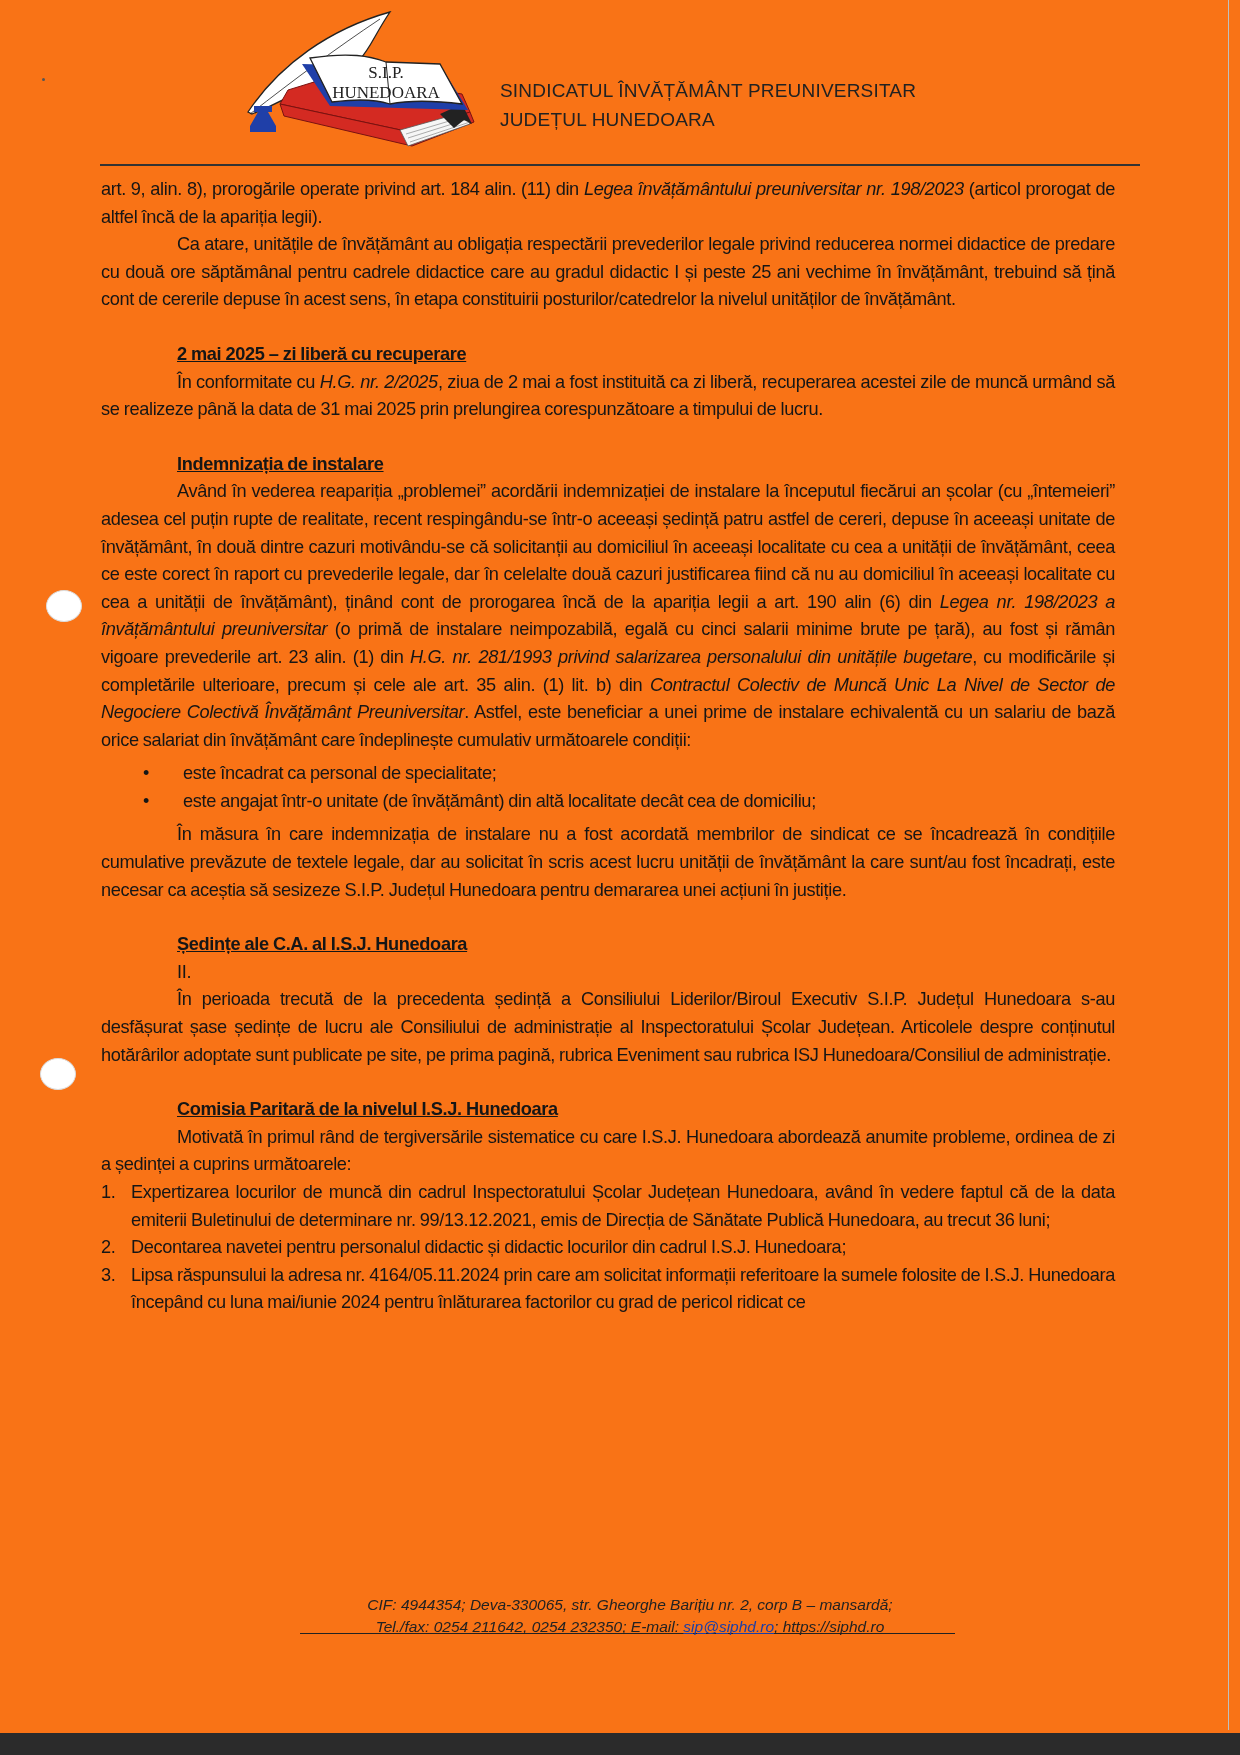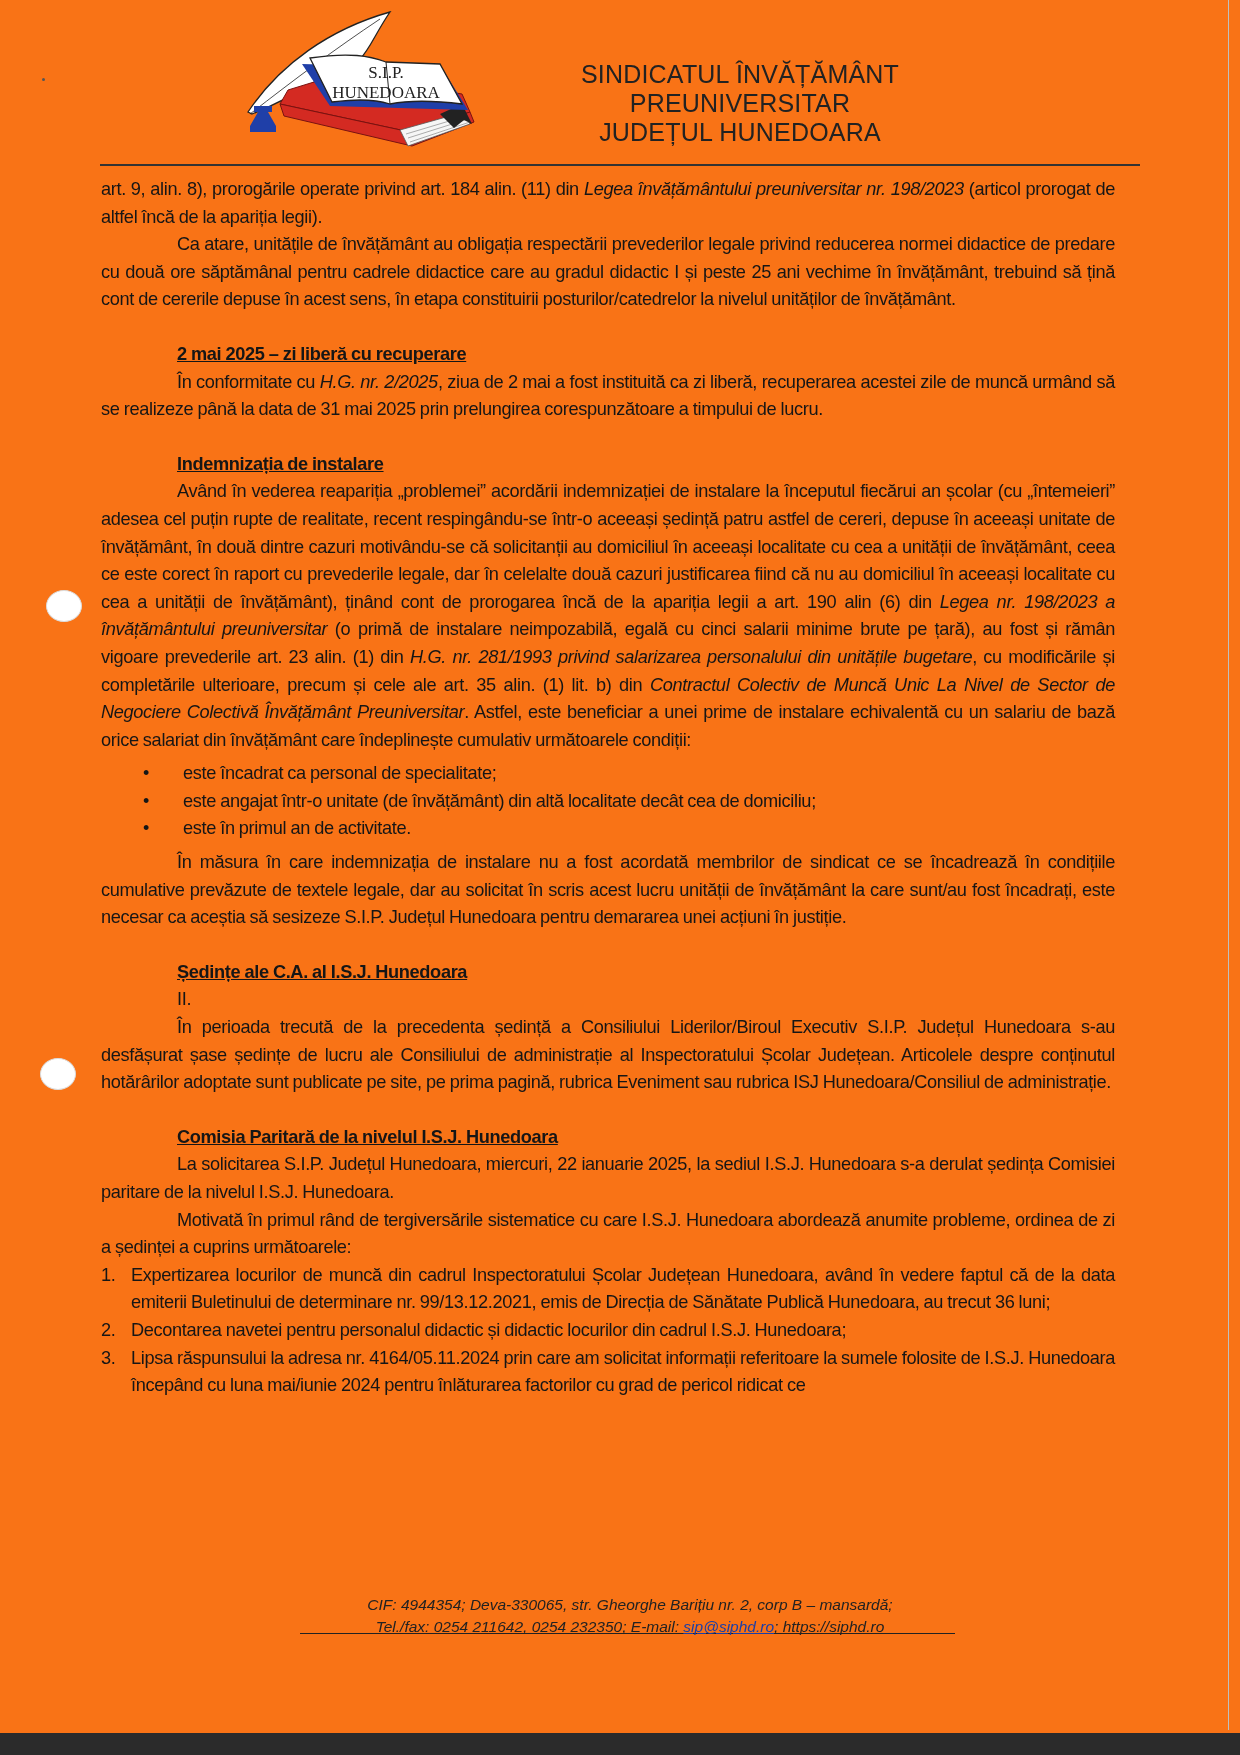--- a/index.html
+++ b/index.html
@@ -8,22 +8,22 @@
     background: #fdfdfd;
     font-family: "Liberation Sans", "DejaVu Sans", sans-serif;
     color: #161616;
   }
   .page { position: absolute; left: 0; top: 0; width: 1240px; height: 1733px; background: #f97316; padding-left: 8px; }
   .bottom-band { position: absolute; left: 0; top: 1733px; width: 1240px; height: 22px; background: #2b2b2b; }
   .right-edge { position: absolute; left: 1228px; top: 0; width: 1px; height: 1730px; background: #bfbfbf; }
 
   .logo { position: absolute; left: 240px; top: 4px; width: 260px; height: 150px; }
   .header-title {
-    position: absolute; left: 500px; top: 60px; width: 480px; text-align: center;
-    font-size: 25px; line-height: 29px; color: #222; letter-spacing: 0.2px;
+    position: absolute; left: 500px; top: 76px; width: 480px; 
+    font-size: 19px; line-height: 29px; color: #222; letter-spacing: 0.2px;
   }
   .header-rule { position: absolute; left: 100px; top: 164px; width: 1040px; height: 2px; background: #333; }
 
   .content {
     position: absolute; left: 101px; top: 176px; width: 1014px;
     font-family: "Liberation Sans Narrow", "Liberation Sans", sans-serif;
     font-size: 18.2px; line-height: 27.6px; text-align: justify;
     letter-spacing: -0.35px; word-spacing: -0.5px;
   }
   .content p { margin: 0; }
@@ -97,34 +97,32 @@
     <p class="heading"><span>2 mai 2025 – zi liberă cu recuperare</span></p>
     <p class="indent"><span>În conformitate cu </span><i>H.G. nr. 2/2025</i><span>, ziua de 2 mai a fost instituită ca zi liberă, recuperarea acestei zile de muncă urmând să se realizeze până la data de 31 mai 2025 prin prelungirea corespunzătoare a timpului de lucru.</span></p>
 
     <div class="gap"></div>
 
     <p class="heading"><span>Indemnizația de instalare</span></p>
     <p class="indent"><span>Având în vederea reapariția „problemei” acordării indemnizației de instalare la începutul fiecărui an școlar (cu „întemeieri” adesea cel puțin rupte de realitate, recent respingându-se într-o aceeași ședință patru astfel de cereri, depuse în aceeași unitate de învățământ, în două dintre cazuri motivându-se că solicitanții au domiciliul în aceeași localitate cu cea a unității de învățământ, ceea ce este corect în raport cu prevederile legale, dar în celelalte două cazuri justificarea fiind că nu au domiciliul în aceeași localitate cu cea a unității de învățământ), ținând cont de prorogarea încă de la apariția legii a art. 190 alin (6) din </span><i>Legea nr. 198/2023 a învățământului preuniversitar</i><span> (o primă de instalare neimpozabilă, egală cu cinci salarii minime brute pe țară)</span><b>, au fost și rămân vigoare prevederile art. 23 alin. (1) din </b><b><i>H.G. nr. 281/1993 privind salarizarea personalului din unitățile bugetare</i></b><b>, cu modificările și completările ulterioare, precum și cele ale art. 35 alin. (1) lit. b) din </b><b><i>Contractul Colectiv de Muncă Unic La Nivel de Sector de Negociere Colectivă Învățământ Preuniversitar</i></b><span>. Astfel, </span><b>este beneficiar a unei prime de instalare echivalentă cu un salariu de bază orice salariat din învățământ</b><span> care îndeplinește cumulativ următoarele condiții:</span></p>
     <ul class="bullets">
       <li>este încadrat ca personal de specialitate;</li>
       <li>este angajat într-o unitate (de învățământ) din altă localitate decât cea de domiciliu;</li>
-      <li>este în primul an de activitate.</li>
     </ul>
     <p class="indent">În măsura în care indemnizația de instalare nu a fost acordată membrilor de sindicat ce se încadrează în condițiile cumulative prevăzute de textele legale, dar au solicitat în scris acest lucru unității de învățământ la care sunt/au fost încadrați, este necesar ca aceștia să sesizeze S.I.P. Județul Hunedoara pentru demararea unei acțiuni în justiție.</p>
 
     <div class="gap"></div>
 
     <p class="heading"><span>Ședințe ale C.A. al I.S.J. Hunedoara</span></p>
     <p class="heading" style="text-decoration:none;"><b>II.</b></p>
     <p class="indent"><span>În perioada trecută de la precedenta ședință a Consiliului Liderilor/Biroul Executiv S.I.P. Județul Hunedoara s-au desfășurat șase ședințe de lucru ale Consiliului de administrație al Inspectoratului Școlar Județean. Articolele despre conținutul hotărârilor adoptate sunt publicate pe site, pe prima pagină, rubrica </span><b>Eveniment</b><span> sau rubrica </span><b>ISJ Hunedoara/Consiliul de administrație</b><span>.</span></p>
 
     <div class="gap"></div>
 
     <p class="heading"><span>Comisia Paritară de la nivelul I.S.J. Hunedoara</span></p>
-    <p class="indent">La solicitarea S.I.P. Județul Hunedoara, miercuri, 22 ianuarie 2025, la sediul I.S.J. Hunedoara s-a derulat ședința Comisiei paritare de la nivelul I.S.J. Hunedoara.</p>
     <p class="indent">Motivată în primul rând de tergiversările sistematice cu care I.S.J. Hunedoara abordează anumite probleme, ordinea de zi a ședinței a cuprins următoarele:</p>
     <ol class="agenda">
       <li><span class="num">1.</span><span>Expertizarea locurilor de muncă din cadrul Inspectoratului Școlar Județean Hunedoara, având în vedere faptul că de la data emiterii Buletinului de determinare nr. 99/13.12.2021, emis de Direcția de Sănătate Publică Hunedoara, au trecut 36 luni;</span></li>
       <li><span class="num">2.</span><span>Decontarea navetei pentru personalul didactic și didactic locurilor din cadrul I.S.J. Hunedoara;</span></li>
       <li><span class="num">3.</span><span>Lipsa răspunsului la adresa nr. 4164/05.11.2024 prin care am solicitat informații referitoare la sumele folosite de I.S.J. Hunedoara începând cu luna mai/iunie 2024 pentru înlăturarea factorilor cu grad de pericol ridicat ce</span></li>
     </ol>
   </div>
 
   <div class="footer-rule"></div>
   <div class="footer">

